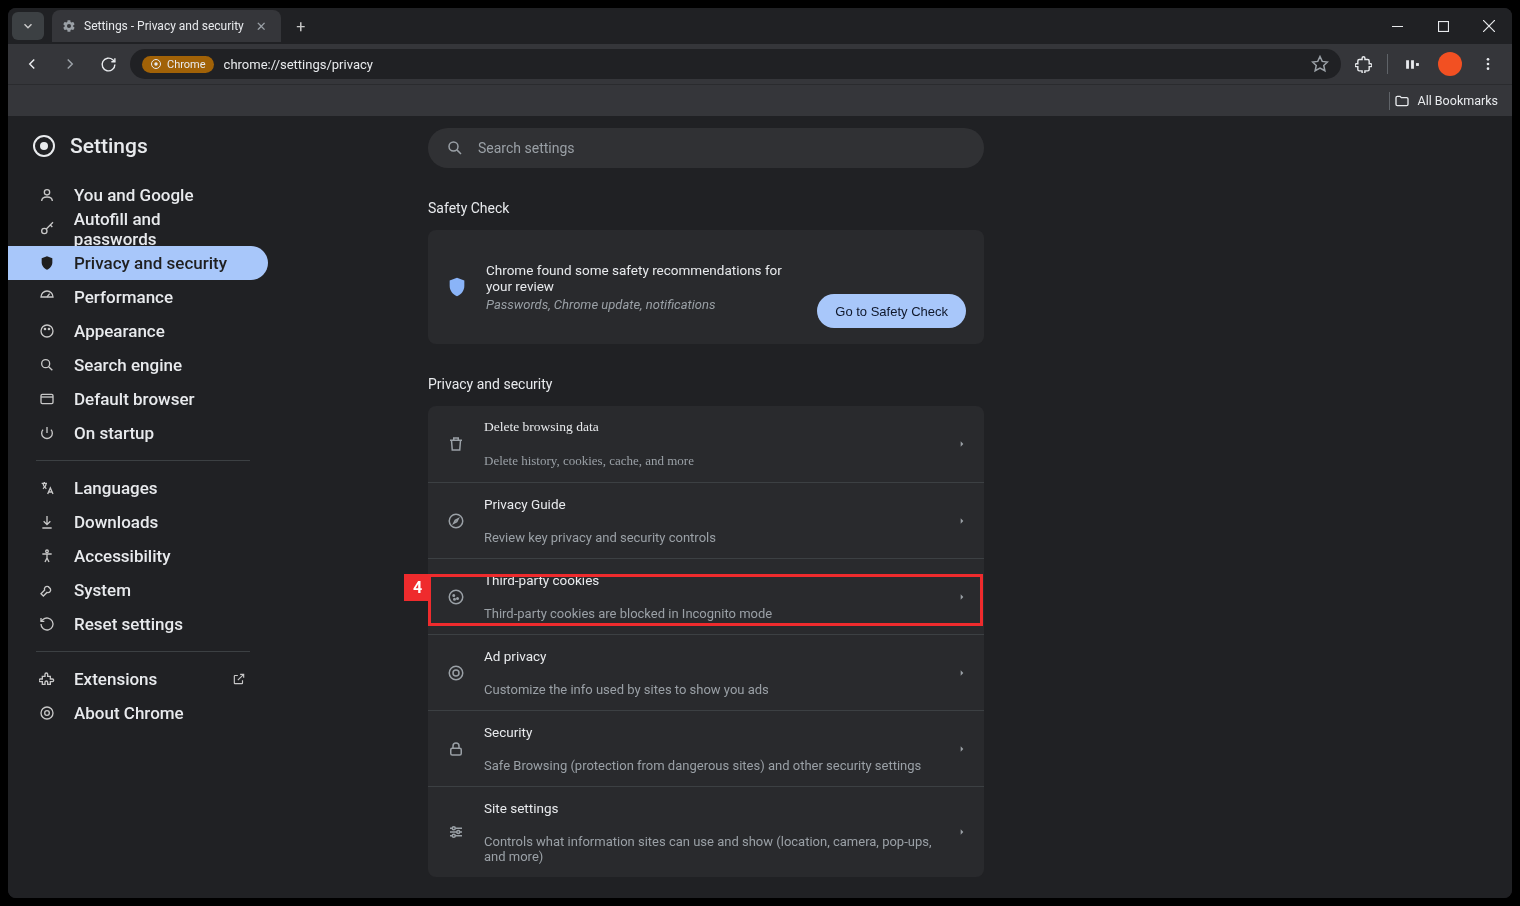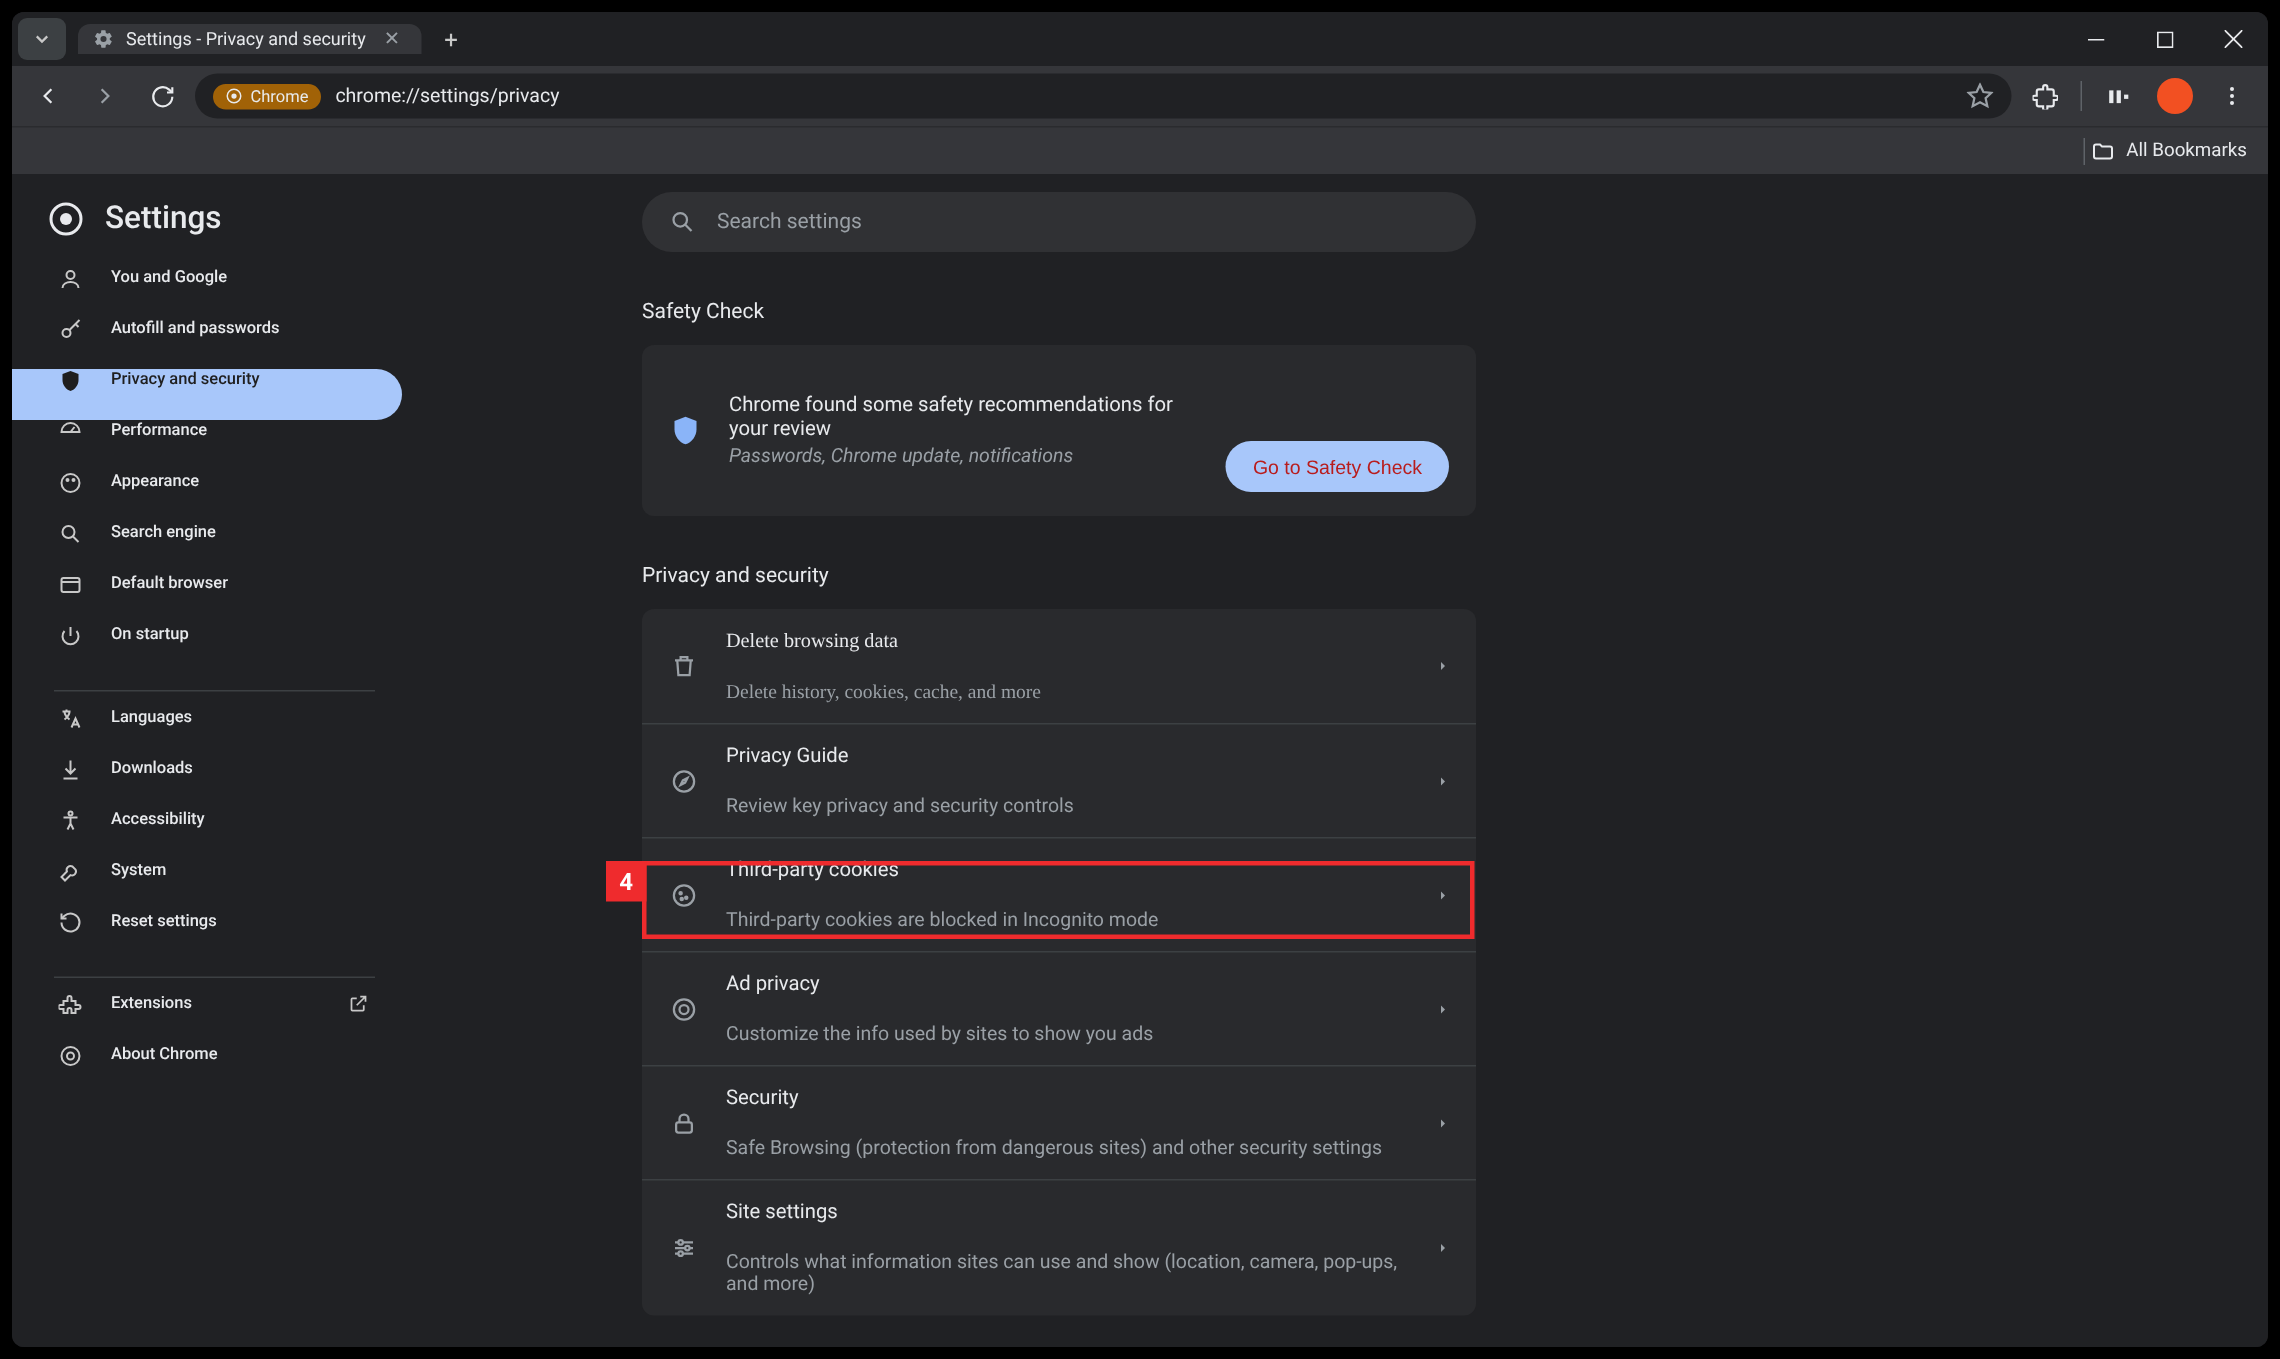--- a/index.html
+++ b/index.html
@@ -3,21 +3,21 @@
 <meta charset="utf-8">
 <style>
   * { margin:0; padding:0; box-sizing:border-box; }
   html,body { width:1520px; height:906px; background:#000; font-family:"Segoe UI",Roboto,Arial,sans-serif; color:#e8eaed; overflow:hidden; }
   body { padding:8px; }
   .window { width:100%; height:100%; background:#202124; border-radius:8px; overflow:hidden; position:relative; }
 
   
   .titlebar { height:36px; background:#202124; display:flex; align-items:center; }
   .tab-chevron { width:32px; height:28px; margin-left:4px; display:flex; align-items:center; justify-content:center; color:#c8c8c8; border-radius:6px; background:#3c4043; }
-  .tab { height:20px; background:#35363a; border-radius:8px 8px 0 0; margin-left:8px; display:flex; align-items:center; padding:0 10px; gap:8px; font-size:12px; color:#e8eaed; }
+  .tab { height:32px; background:#35363a; border-radius:8px 8px 0 0; margin-left:8px; display:flex; align-items:center; padding:0 10px; gap:8px; font-size:12px; color:#e8eaed; }
   .tab .gear { color:#9aa0a6; }
   .tab .close { color:#9aa0a6; font-size:13px; padding:0 4px; }
   .newtab { width:28px; height:28px; margin-left:6px; display:flex; align-items:center; justify-content:center; color:#c8c8c8; font-size:16px; }
   .win-controls { margin-left:auto; display:flex; }
   .win-btn { width:46px; height:36px; display:flex; align-items:center; justify-content:center; color:#e8eaed; }
 
   
   .toolbar { height:40px; background:#35363a; display:flex; align-items:center; padding:0 8px; gap:6px; }
   .tbtn { width:32px; height:32px; display:flex; align-items:center; justify-content:center; color:#9aa0a6; border-radius:50%; }
   .tbtn.active { color:#e8eaed; }
@@ -32,21 +32,21 @@
 
   
   .content { position:absolute; top:108px; left:0; right:0; bottom:0; background:#202124; display:flex; }
 
   
   .sidebar { width:260px; padding:14px 0 0 0; }
   .sb-header { display:flex; align-items:center; gap:14px; padding:4px 10px 20px 24px; }
   .sb-header .logo { width:24px; height:24px; }
   .sb-title { font-size:21px; font-weight:500; }
   .sb-list { display:flex; flex-direction:column; }
-  .sb-item { display:flex; gap:18px; height:34px; padding:0 22px 0 30px; font-size:11px; font-weight:500; color:#e8eaed; border-radius:0 18px 18px 0; cursor:pointer; }
+  .sb-item { display:flex; align-items:center; gap:18px; height:34px; padding:0 22px 0 30px; font-size:17px; font-weight:500; color:#e8eaed; border-radius:0 18px 18px 0; cursor:pointer; }
   .sb-item .ico { width:18px; display:flex; justify-content:center; color:#c8c8c8; }
   .sb-item.selected { background:#a8c7fa; color:#1f1f1f; }
   .sb-item.selected .ico { color:#1f1f1f; }
   .sb-item .ext-icon { margin-left:auto; color:#c8c8c8; }
   .sb-sep { height:1px; background:#3c4043; margin:10px 18px 10px 28px; }
 
   
   .main { flex:1; padding:0 0 0 0; }
   .main-inner { width:680px; margin-left:160px; }
   .search-wrap { padding:12px 0 28px 0; }
@@ -54,21 +54,21 @@
 
   .sec-title { font-size:14px; color:#e8eaed; margin:4px 0 14px 0; }
 
   
   .card { background:#292a2d; border-radius:8px; }
   .safety { display:flex; align-items:center; padding:16px 18px; gap:18px; width:556px; }
   .safety .shield { color:#8ab4f8; }
   .safety-text { flex:1; }
   .safety-text .t1 { font-size:13.5px; color:#e8eaed; }
   .safety-text .t2 { font-size:13px; color:#9aa0a6; margin-top:3px;font-style:italic; }
-  .go-btn { background:#a8c7fa; color:#b91c1c; border:none; border-radius:18px; height:34px; padding:0 18px; font-size:13px; font-weight:500; cursor:pointer;margin-top:48px; }
+  .go-btn { background:#a8c7fa; color:#0f172a; border:none; border-radius:18px; height:34px; padding:0 18px; font-size:13px; font-weight:500; cursor:pointer;margin-top:48px; }
 
   
   .plist { width:556px; margin-top:12px; }
   .row { display:flex; align-items:center; padding:13px 18px; gap:18px; border-top:1px solid #3c4043; cursor:pointer; position:relative; }
   .row:first-child { border-top:none;font-family:Liberation Serif, serif; }
   .row .rico { width:20px; color:#9aa0a6; display:flex; justify-content:center; }
   .row .rtext { flex:1; }
   .row .rt1 { font-size:13.5px; color:#e8eaed; }
   .row .rt2 { font-size:13px; color:#9aa0a6; margin-top:18px; }
   .row .arrow { color:#9aa0a6; }

